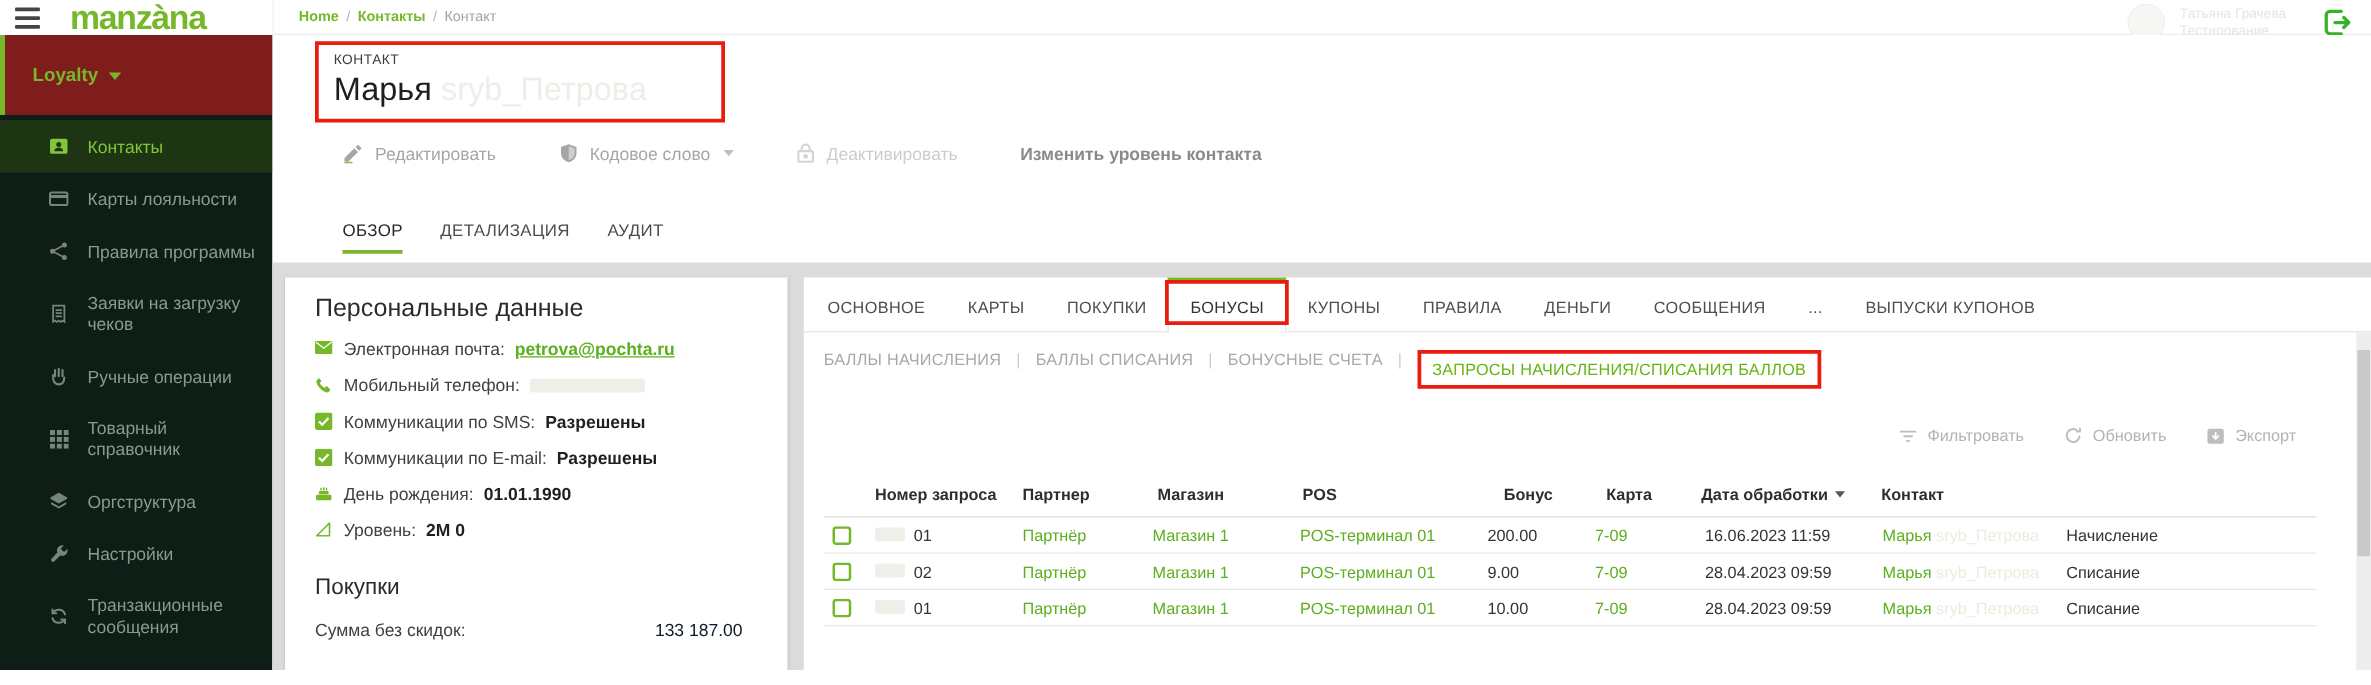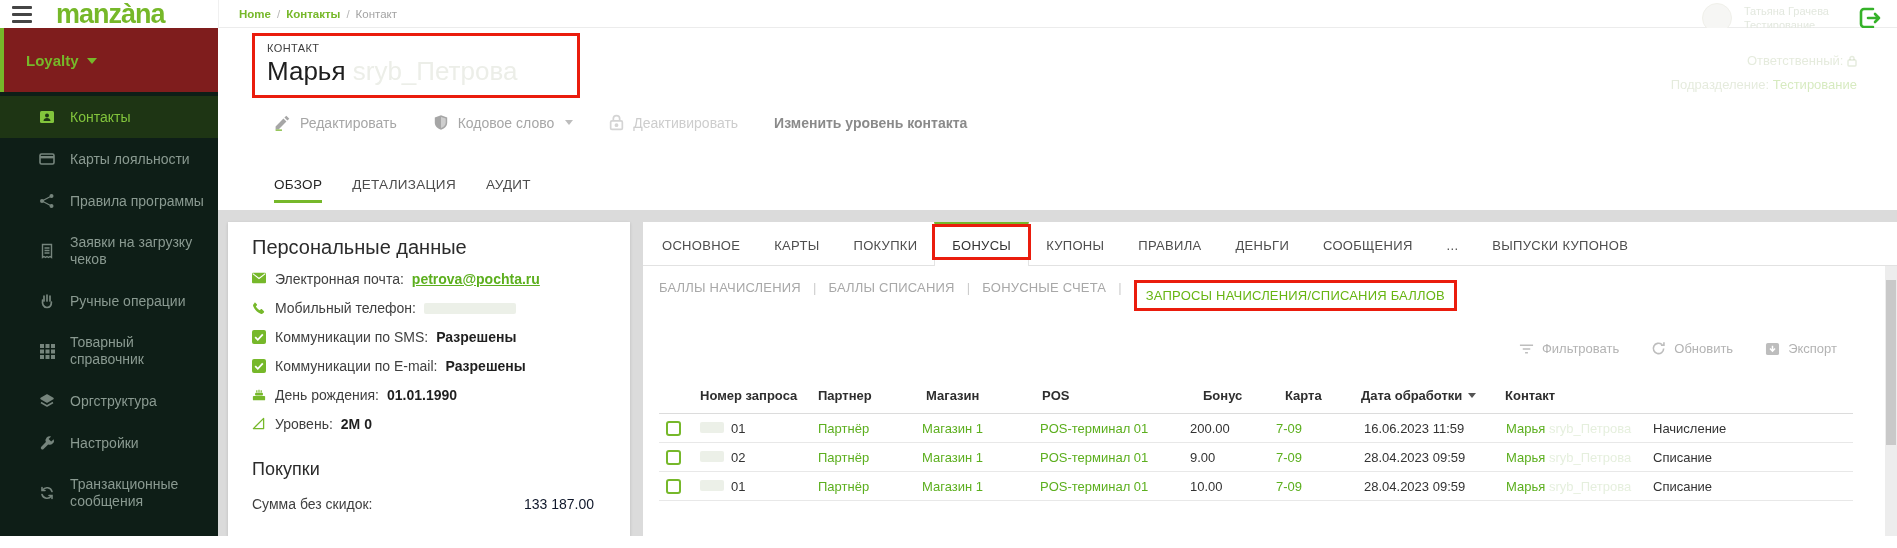--- a/index.html
+++ b/index.html
@@ -45,21 +45,21 @@
   .contact-head { padding:5px 0 0 20px; position:relative; }
   .name-box { display:inline-block; border:3px solid #ea1c0d; margin-left:14px; padding:6px 60px 8px 12px; }
   .entity-label { font-size:11px; color:#3d3d3d; letter-spacing:.4px; }
   .big-name { font-size:26px; color:#1e1e1e; margin-top:2px; }
   .ghost-name { color:#eceee8; }
   .faded-meta { position:absolute; right:40px; top:22px; text-align:right;
     font-size:13px; line-height:22px; color:rgba(150,175,120,.25); }
   .faded-meta .green { color:rgba(118,184,42,.30); }
   .mini-lock { display:inline-block; vertical-align:-2px; }
 
-  .actions-row { margin:16px 0 0 36px; display:flex; align-items:center; gap:36px; font-size:14px; }
+  .actions-row { margin:16px 0 0 36px; display:flex; align-items:center; gap:50px; font-size:14px; }
   .action { display:flex; align-items:center; gap:9px; color:#a6a6a6; cursor:pointer; }
   .action .ico { display:flex; color:#a6a6a6; }
   .action.dim { color:#cdcdcd; } .action.dim .ico { color:#d4d4d4; }
   .action.strong { color:#8a8a8a; font-weight:bold; }
   .chev-sm { width:0; height:0; border-left:4px solid transparent; border-right:4px solid transparent;
     border-top:5px solid #bdbdbd; margin-left:2px; }
 
   .page-tabs { margin:46px 0 7px 36px; display:flex; gap:30px; font-size:13.5px; letter-spacing:.3px; color:#4c4c4c; }
   .ptab { padding-bottom:8px; cursor:pointer; }
   .ptab.active { color:#262626; border-bottom:3px solid #76b82a; }
@@ -266,35 +266,20 @@
 
   <div class="content">
     <div class="contact-head">
       <div class="name-box">
         <div class="entity-label">КОНТАКТ</div>
         <div class="big-name">
           <span>Марья</span>
           <span class="ghost-name">sryb_Петрова</span>
         </div>
       </div>
-      <div class="faded-meta">
-        <div>
-          <span>Ответственный:</span>
-          <span class="mini-lock">
-            <svg width="10" height="12" viewBox="0 0 10 12" fill="none" stroke="currentColor" stroke-width="1.4">
-                <rect x="1" y="5" width="8" height="6" rx="1"></rect>
-                <path d="M3 5 V3.5 a2 2 0 0 1 4 0 V5"></path>
-              </svg>
-          </span>
-        </div>
-        <div>
-          <span>Подразделение:</span>
-          <span class="green">Тестирование</span>
-        </div>
-      </div>
 
       <div class="actions-row">
         <div class="action">
           <span class="ico">
             <svg width="17" height="17" viewBox="0 0 16 16" fill="currentColor">
                 <path d="M11.6 1.6 l2.8 2.8 -1.8 1.8 -2.8 -2.8 z M8.9 4.3 L1.5 11.7 V14.5 H4.3 L11.7 7.1 z"></path>
                 <path d="M1.5 15.2 h6" stroke="#8bbf4a" stroke-width="1.4"></path>
               </svg>
           </span>
           <span>Редактировать</span>

